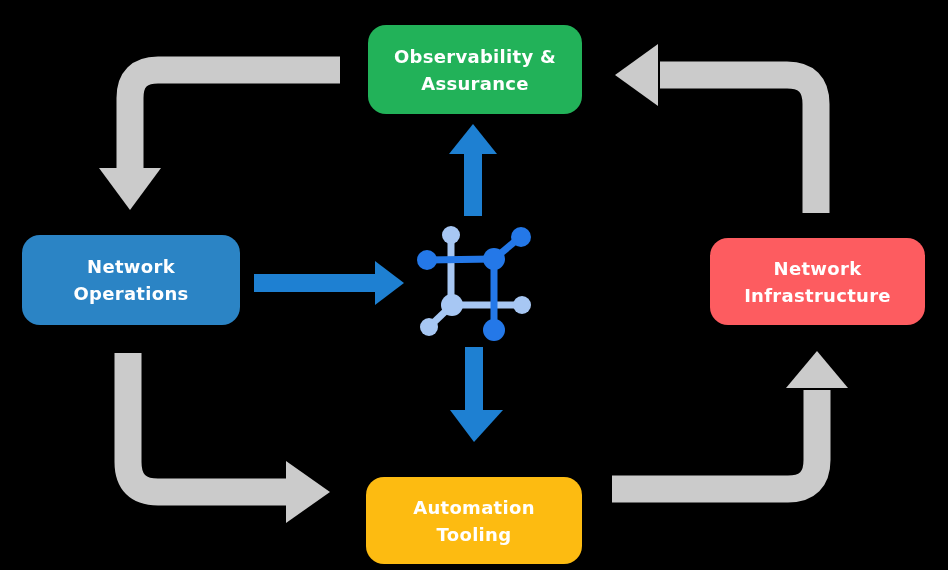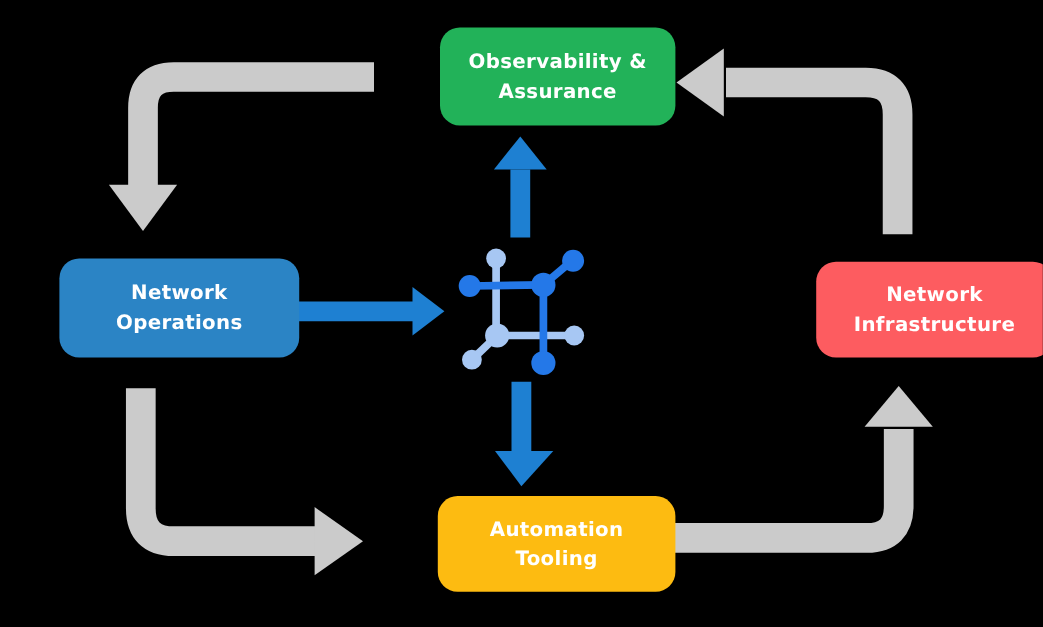--- a/index.html
+++ b/index.html
@@ -24,27 +24,27 @@
   .icon-light circle{fill:var(--icon-light-blue);}
   .icon-bright line{stroke:var(--icon-bright-blue);stroke-width:7;}
   .icon-bright circle{fill:var(--icon-bright-blue);}
   
   .node{
     position:absolute;
     display:flex;align-items:center;justify-content:center;
     border-radius:18px;
     color:var(--node-text);
     font-size:18px;font-weight:600;letter-spacing:.3px;
-    text-align:center;line-height:1.5;margin-left:32px;
+    text-align:center;line-height:1.5;
   }
   .node-label{white-space:pre-line;}
   .node-observability{left:368px;top:25px;width:214px;height:89px;background:var(--node-green);}
   .node-operations{left:22px;top:235px;width:218px;height:90px;background:var(--node-blue);}
   .node-infrastructure{left:710px;top:238px;width:215px;height:87px;background:var(--node-red);}
-  .node-automation{left:366px;top:451px;width:216px;height:87px;background:var(--node-yellow);}
+  .node-automation{left:366px;top:477px;width:216px;height:87px;background:var(--node-yellow);}
 </style>
 </head>
 <body>
 
 <div class="canvas">
 
   <svg class="layer" width="948" height="570" viewBox="0 0 948 570">
 
     <g class="gray-arrow">
       <path d="M 340 70 H 158 Q 130 70 130 98 V 170"></path>

